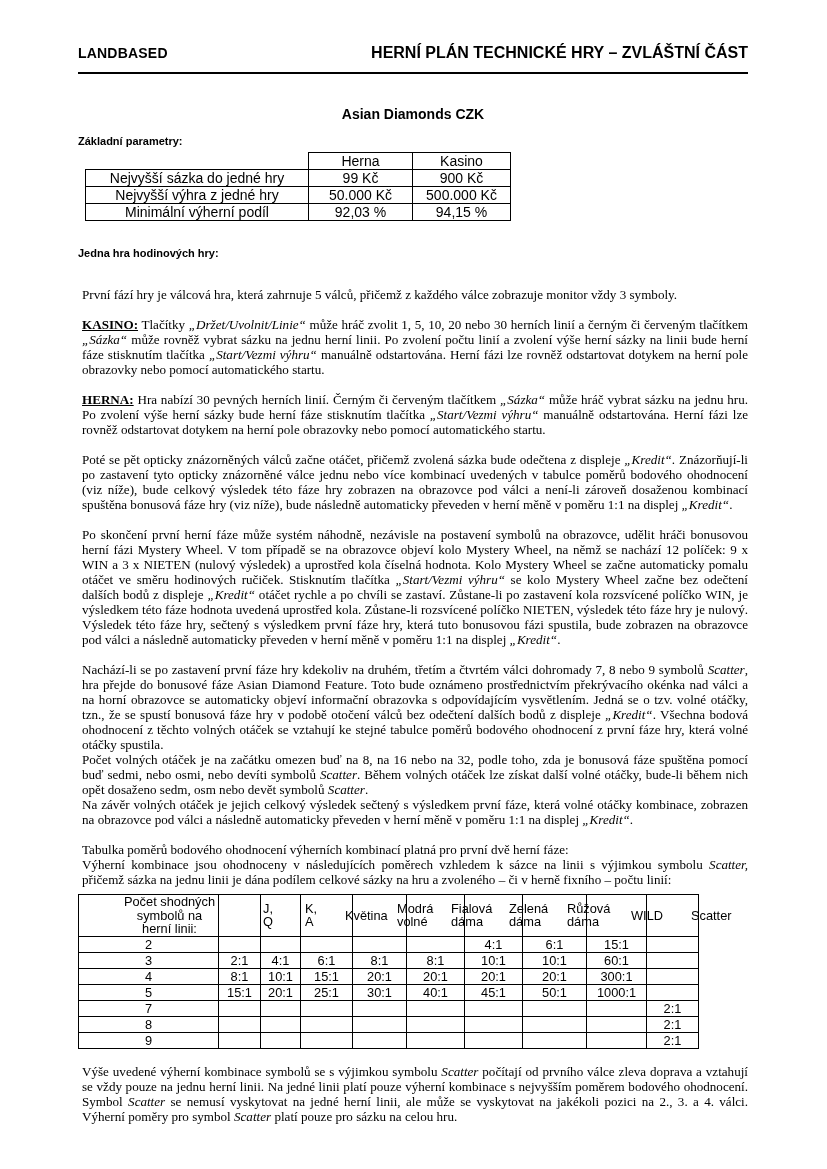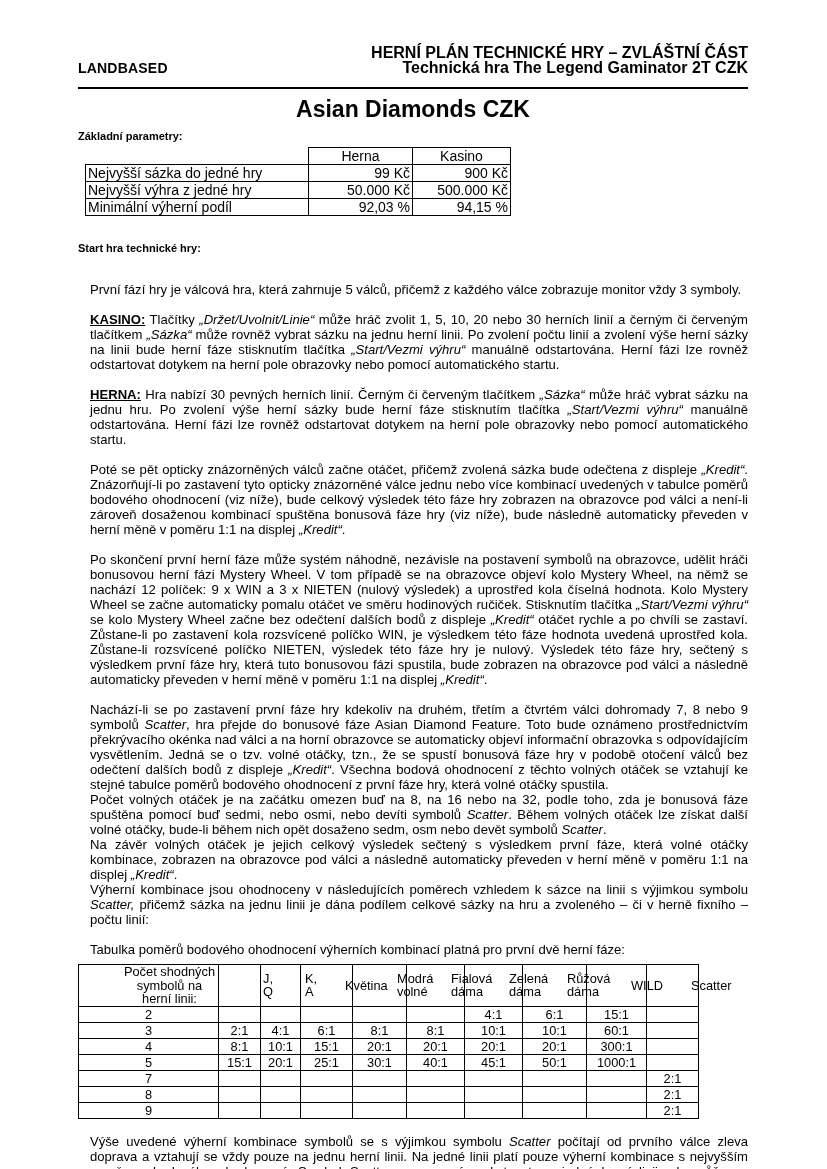--- a/index.html
+++ b/index.html
@@ -14,68 +14,68 @@
     font-family: "Liberation Sans", "DejaVu Sans", sans-serif;
     padding: 45px 79px 24px 78px;
     display: flex;
     flex-direction: column;
     overflow: hidden;
   }
   .hdr { display: flex; justify-content: space-between; align-items: flex-end; }
   .hdr-left { font-weight: bold; font-size: 14px; line-height: 14px; letter-spacing: 0.2px; }
   .hdr-right { text-align: right; font-weight: bold; font-size: 16px; line-height: 15px; }
   .rule { border-top: 2px solid #000; margin-top: 12px; }
-  .title { text-align: center; font-weight: bold; font-size: 23px; line-height: 22px; margin-top: 9px; }
+  .title { text-align: center; font-weight: bold; font-size: 14px; line-height: 22px; margin-top: 29px; }
   .h2 { font-weight: bold; font-size: 11px; line-height: 16px; }
   .params-heading { margin-top: 8px; }
   .section-heading { margin-top: 24px; }
 
   table { border-collapse: collapse; align-self: flex-start; }
   table.params { margin: 3px 0 0 7px; table-layout: fixed; }
   .params th, .params td {
     border: 1.5px solid #000;
     font-size: 14px; line-height: 15px;
     height: 17px; padding: 0 2px;
     font-weight: normal;
   }
   .params thead th { text-align: center; }
   .params th.blank { border: none; }
-  .params td { text-align: right; }
-  .params td:first-child { text-align: left; }
+  .params td { text-align: center; }
+  .params td:first-child { text-align: center; }
 
   table.pay { margin-top: 7px; table-layout: fixed; width: 620px; }
   .pay th, .pay td {
     border: 1.5px solid #000;
     font-size: 12.8px; text-align: center; font-weight: normal;
     padding: 0 2px;
   }
   .pay thead th { height: 31px; line-height: 13.5px; vertical-align: middle; padding-left: 44px; }
   .pay tbody td { height: 16px; line-height: 15px; }
 
   p.para {
-    margin: 15px 0 0 12px;
+    margin: 15px 0 0 4px;
     font-size: 13.1px;
     line-height: 15px;
     text-align: justify;
+    font-family: Liberation Serif, serif;
   }
   p.para.tight { margin-top: 0; }
   p.para.intro { margin-top: 26px; }
   .i { font-style: italic; }
   .bu { font-weight: bold; text-decoration: underline; }
 </style>
 </head>
 <body>
 
 <div class="page">
 
   <div class="hdr">
     <div class="hdr-left">LANDBASED</div>
     <div class="hdr-right">
       <div>HERNÍ PLÁN TECHNICKÉ HRY – ZVLÁŠTNÍ ČÁST</div>
-      <div>Technická hra The Legend Gaminator 2T CZK</div>
     </div>
   </div>
   <div class="rule"></div>
 
   <div class="title">Asian Diamonds CZK</div>
 
   <div class="h2 params-heading">Základní parametry:</div>
 
   <table class="params">
     <colgroup>
@@ -102,32 +102,32 @@
           <td>500.000 Kč</td>
         </tr>
         <tr>
           <td>Minimální výherní podíl</td>
           <td>92,03 %</td>
           <td>94,15 %</td>
         </tr>
       </tbody>
   </table>
 
-  <div class="h2 section-heading">Start hra technické hry:</div>
+  <div class="h2 section-heading">Jedna hra hodinových hry:</div>
 
   <p class="para intro"><span>První fází hry je válcová hra, která zahrnuje 5 válců, přičemž z každého válce zobrazuje monitor vždy 3 symboly.</span></p>
   <p class="para"><span class="bu">KASINO:</span><span> Tlačítky </span><span class="i">„Držet/Uvolnit/Linie“</span><span> může hráč zvolit 1, 5, 10, 20 nebo 30 herních linií a černým či červeným tlačítkem </span><span class="i">„Sázka“</span><span> může rovněž vybrat sázku na jednu herní linii. Po zvolení počtu linií a zvolení výše herní sázky na linii bude herní fáze stisknutím tlačítka </span><span class="i">„Start/Vezmi výhru“</span><span> manuálně odstartována. Herní fázi lze rovněž odstartovat dotykem na herní pole obrazovky nebo pomocí automatického startu.</span></p>
   <p class="para"><span class="bu">HERNA:</span><span> Hra nabízí 30 pevných herních linií. Černým či červeným tlačítkem </span><span class="i">„Sázka“</span><span> může hráč vybrat sázku na jednu hru. Po zvolení výše herní sázky bude herní fáze stisknutím tlačítka </span><span class="i">„Start/Vezmi výhru“</span><span> manuálně odstartována. Herní fázi lze rovněž odstartovat dotykem na herní pole obrazovky nebo pomocí automatického startu.</span></p>
   <p class="para"><span>Poté se pět opticky znázorněných válců začne otáčet, přičemž zvolená sázka bude odečtena z displeje </span><span class="i">„Kredit“</span><span>. Znázorňují-li po zastavení tyto opticky znázorněné válce jednu nebo více kombinací uvedených v tabulce poměrů bodového ohodnocení (viz níže), bude celkový výsledek této fáze hry zobrazen na obrazovce pod válci a není-li zároveň dosaženou kombinací spuštěna bonusová fáze hry (viz níže), bude následně automaticky převeden v herní měně v poměru 1:1 na displej </span><span class="i">„Kredit“</span><span>.</span></p>
   <p class="para"><span>Po skončení první herní fáze může systém náhodně, nezávisle na postavení symbolů na obrazovce, udělit hráči bonusovou herní fázi Mystery Wheel. V tom případě se na obrazovce objeví kolo Mystery Wheel, na němž se nachází 12 políček: 9 x WIN a 3 x NIETEN (nulový výsledek) a uprostřed kola číselná hodnota. Kolo Mystery Wheel se začne automaticky pomalu otáčet ve směru hodinových ručiček. Stisknutím tlačítka </span><span class="i">„Start/Vezmi výhru“</span><span> se kolo Mystery Wheel začne bez odečtení dalších bodů z displeje </span><span class="i">„Kredit“</span><span> otáčet rychle a po chvíli se zastaví. Zůstane-li po zastavení kola rozsvícené políčko WIN, je výsledkem této fáze hodnota uvedená uprostřed kola. Zůstane-li rozsvícené políčko NIETEN, výsledek této fáze hry je nulový. Výsledek této fáze hry, sečtený s výsledkem první fáze hry, která tuto bonusovou fázi spustila, bude zobrazen na obrazovce pod válci a následně automaticky převeden v herní měně v poměru 1:1 na displej </span><span class="i">„Kredit“</span><span>.</span></p>
   <p class="para"><span>Nachází-li se po zastavení první fáze hry kdekoliv na druhém, třetím a čtvrtém válci dohromady 7, 8 nebo 9 symbolů </span><span class="i">Scatter</span><span>, hra přejde do bonusové fáze Asian Diamond Feature. Toto bude oznámeno prostřednictvím překrývacího okénka nad válci a na horní obrazovce se automaticky objeví informační obrazovka s odpovídajícím vysvětlením. Jedná se o tzv. volné otáčky, tzn., že se spustí bonusová fáze hry v podobě otočení válců bez odečtení dalších bodů z displeje </span><span class="i">„Kredit“</span><span>. Všechna bodová ohodnocení z těchto volných otáček se vztahují ke stejné tabulce poměrů bodového ohodnocení z první fáze hry, která volné otáčky spustila.</span></p>
   <p class="para tight"><span>Počet volných otáček je na začátku omezen buď na 8, na 16 nebo na 32, podle toho, zda je bonusová fáze spuštěna pomocí buď sedmi, nebo osmi, nebo devíti symbolů </span><span class="i">Scatter</span><span>. Během volných otáček lze získat další volné otáčky, bude-li během nich opět dosaženo sedm, osm nebo devět symbolů </span><span class="i">Scatter</span><span>.</span></p>
   <p class="para tight"><span>Na závěr volných otáček je jejich celkový výsledek sečtený s výsledkem první fáze, která volné otáčky kombinace, zobrazen na obrazovce pod válci a následně automaticky převeden v herní měně v poměru 1:1 na displej </span><span class="i">„Kredit“</span><span>.</span></p>
+  <p class="para"><span>Tabulka poměrů bodového ohodnocení výherních kombinací platná pro první dvě herní fáze:</span></p>
   <p class="para tight"><span>Výherní kombinace jsou ohodnoceny v následujících poměrech vzhledem k sázce na linii s výjimkou symbolu </span><span class="i">Scatter,</span><span> přičemž sázka na jednu linii je dána podílem celkové sázky na hru a zvoleného – či v herně fixního – počtu linií:</span></p>
-  <p class="para"><span>Tabulka poměrů bodového ohodnocení výherních kombinací platná pro první dvě herní fáze:</span></p>
 
   <table class="pay">
     <colgroup>
       <col style="width:140px">
         <col style="width:42px">
         <col style="width:40px">
         <col style="width:52px">
         <col style="width:54px">
       <col style="width:58px">
         <col style="width:58px">

